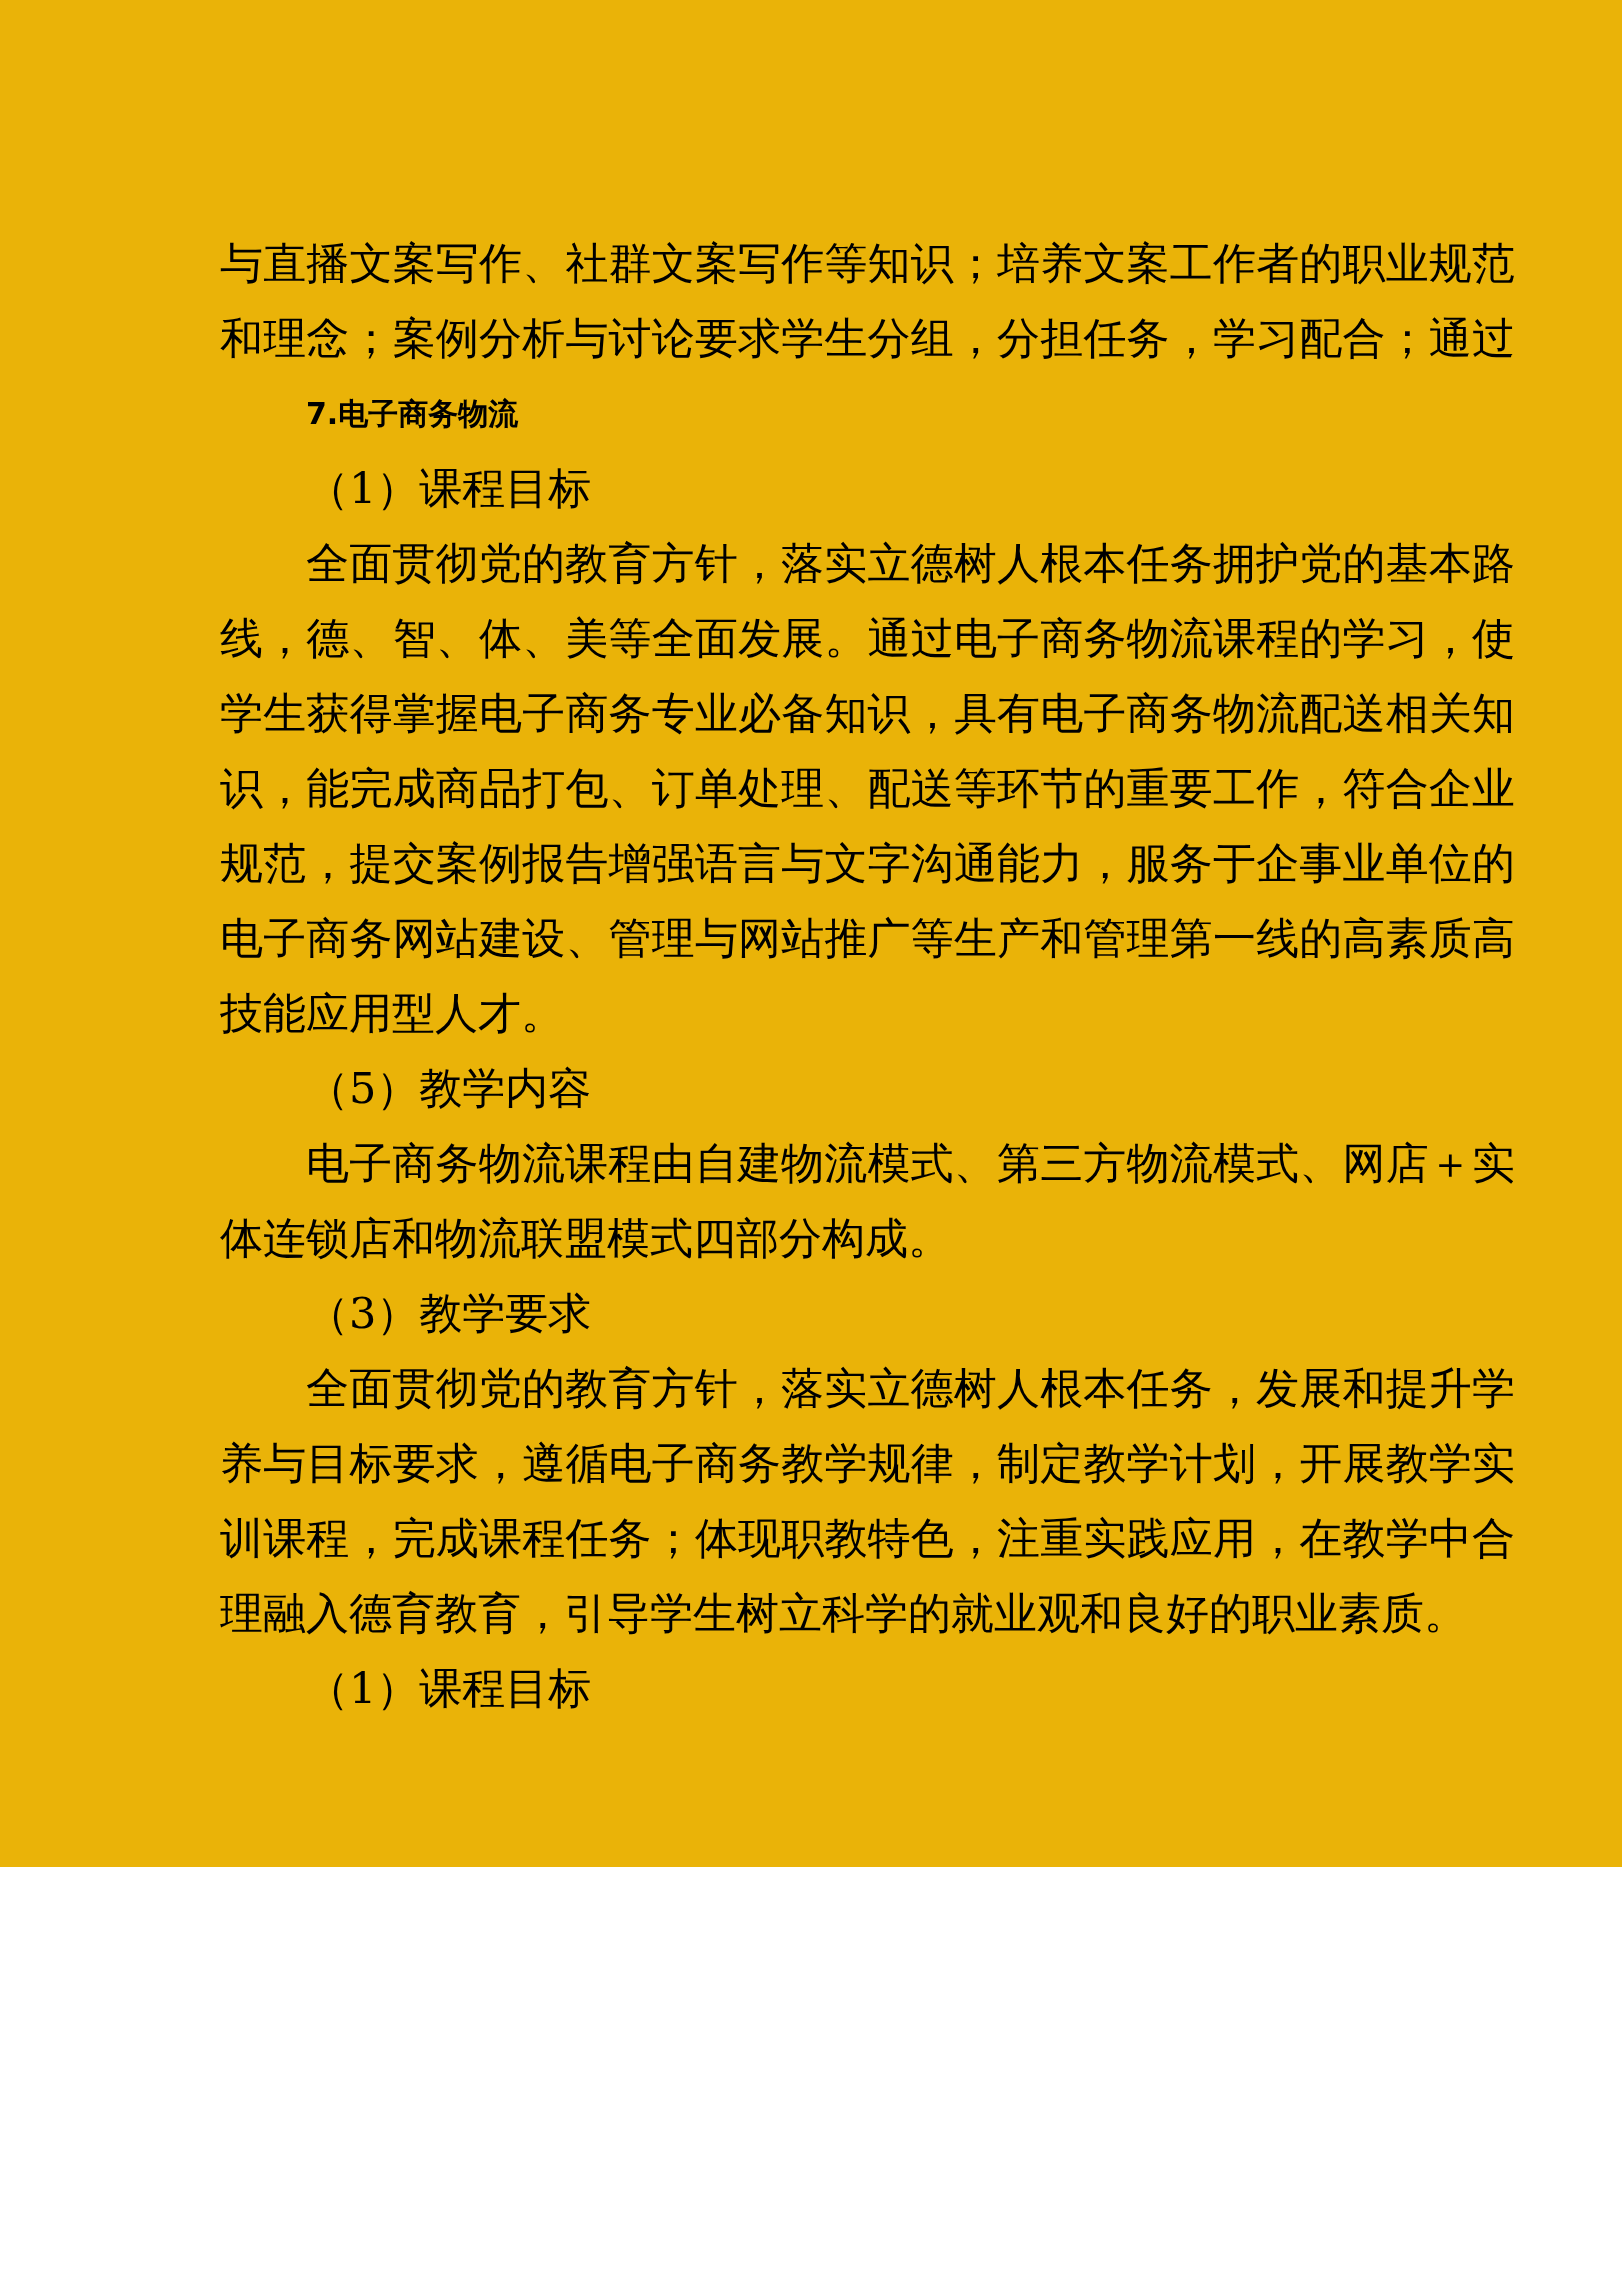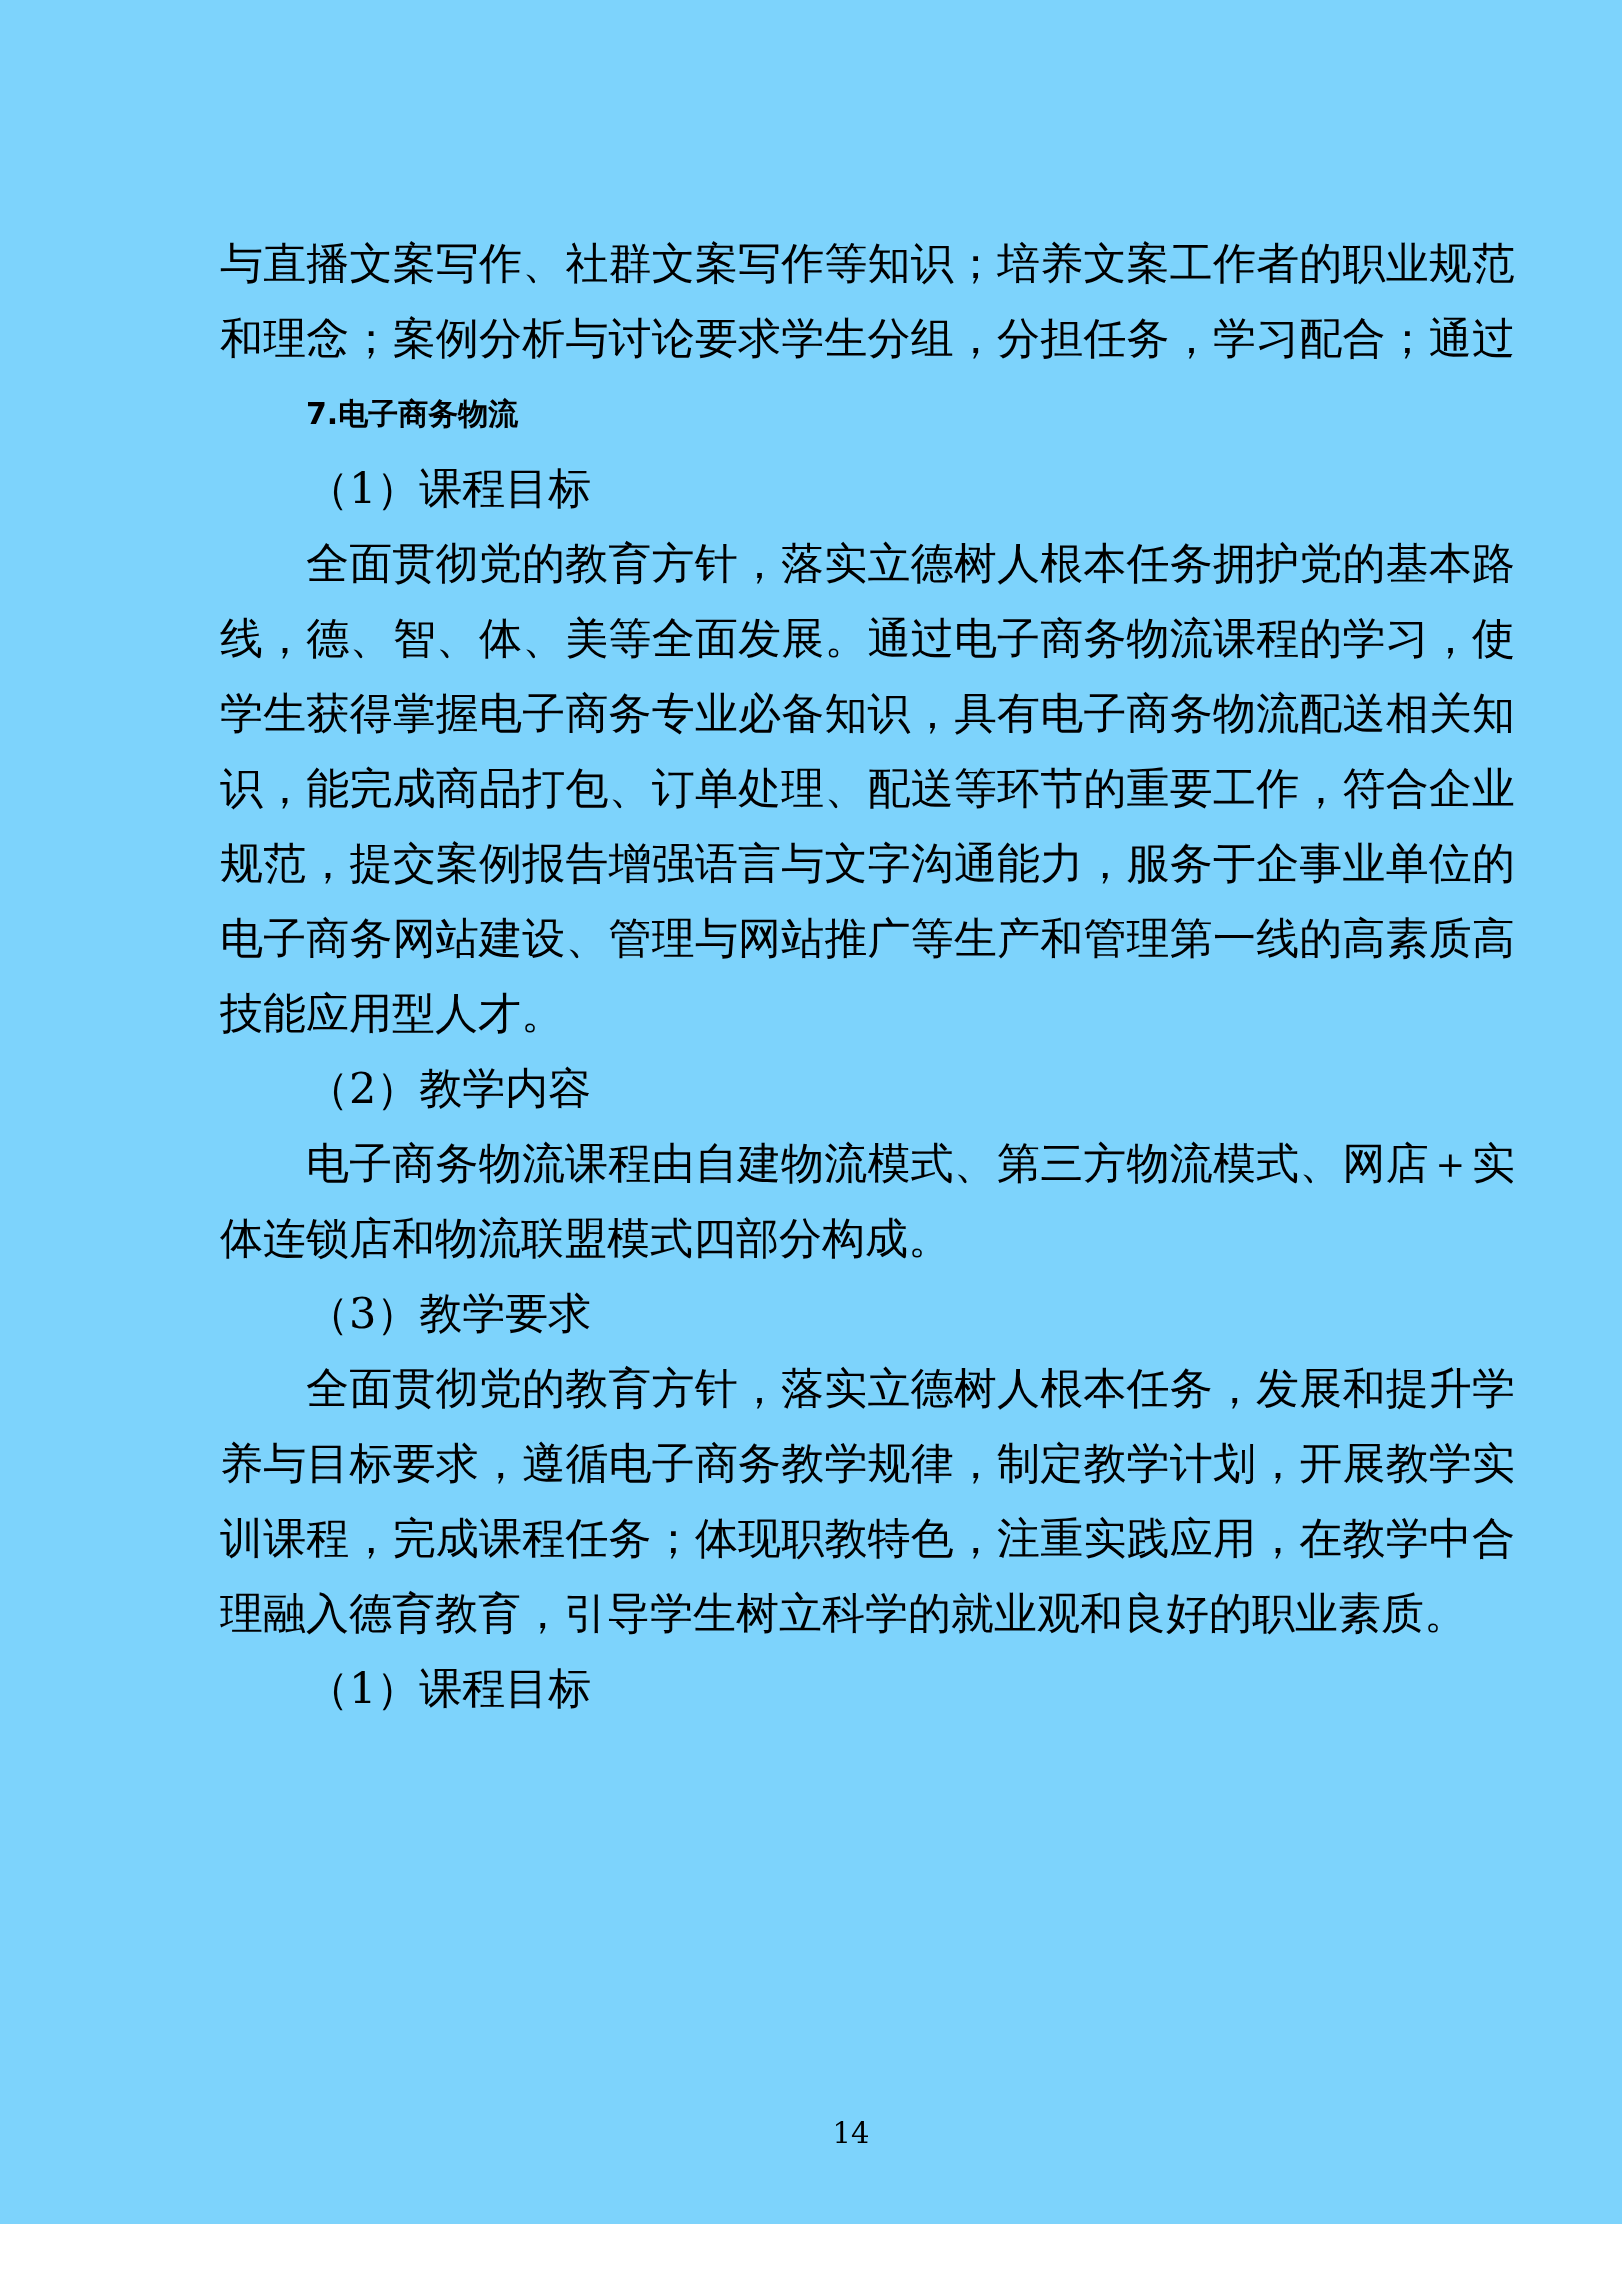--- a/index.html
+++ b/index.html
@@ -3,22 +3,22 @@
 <meta charset="utf-8">
 <style>
   html, body {
     margin: 0;
     padding: 0;
     background: #ffffff;
   }
   .page {
     position: relative;
     width: 1622px;
-    height: 2224px;
-    background: #7dd3fc;
+    height: 1867px;
+    background: #eab308;
     color: #000000;
     overflow: hidden;
   }
   .text-block {
     position: absolute;
     left: 220px;
     top: 226px;
     width: 1295px;
   }
   .line {
@@ -64,21 +64,21 @@
       <div class="line justify">和理念；案例分析与讨论要求学生分组，分担任务，学习配合；通过</div>
       <div class="line heading indent">7.电子商务物流</div>
       <div class="line indent">（1）课程目标</div>
       <div class="line indent justify">全面贯彻党的教育方针，落实立德树人根本任务拥护党的基本路</div>
       <div class="line justify">线，德、智、体、美等全面发展。通过电子商务物流课程的学习，使</div>
       <div class="line justify">学生获得掌握电子商务专业必备知识，具有电子商务物流配送相关知</div>
       <div class="line justify">识，能完成商品打包、订单处理、配送等环节的重要工作，符合企业</div>
       <div class="line justify">规范，提交案例报告增强语言与文字沟通能力，服务于企事业单位的</div>
       <div class="line justify">电子商务网站建设、管理与网站推广等生产和管理第一线的高素质高</div>
       <div class="line">技能应用型人才。</div>
-      <div class="line indent">（2）教学内容</div>
+      <div class="line indent">（5）教学内容</div>
       <div class="line indent justify">电子商务物流课程由自建物流模式、第三方物流模式、网店＋实</div>
       <div class="line">体连锁店和物流联盟模式四部分构成。</div>
       <div class="line indent">（3）教学要求</div>
       <div class="line indent justify">全面贯彻党的教育方针，落实立德树人根本任务，发展和提升学</div>
       <div class="line justify">养与目标要求，遵循电子商务教学规律，制定教学计划，开展教学实</div>
       <div class="line justify">训课程，完成课程任务；体现职教特色，注重实践应用，在教学中合</div>
       <div class="line">理融入德育教育，引导学生树立科学的就业观和良好的职业素质。</div>
       <div class="line indent">（1）课程目标</div>
     </div>
   <div class="page-number">14</div>

